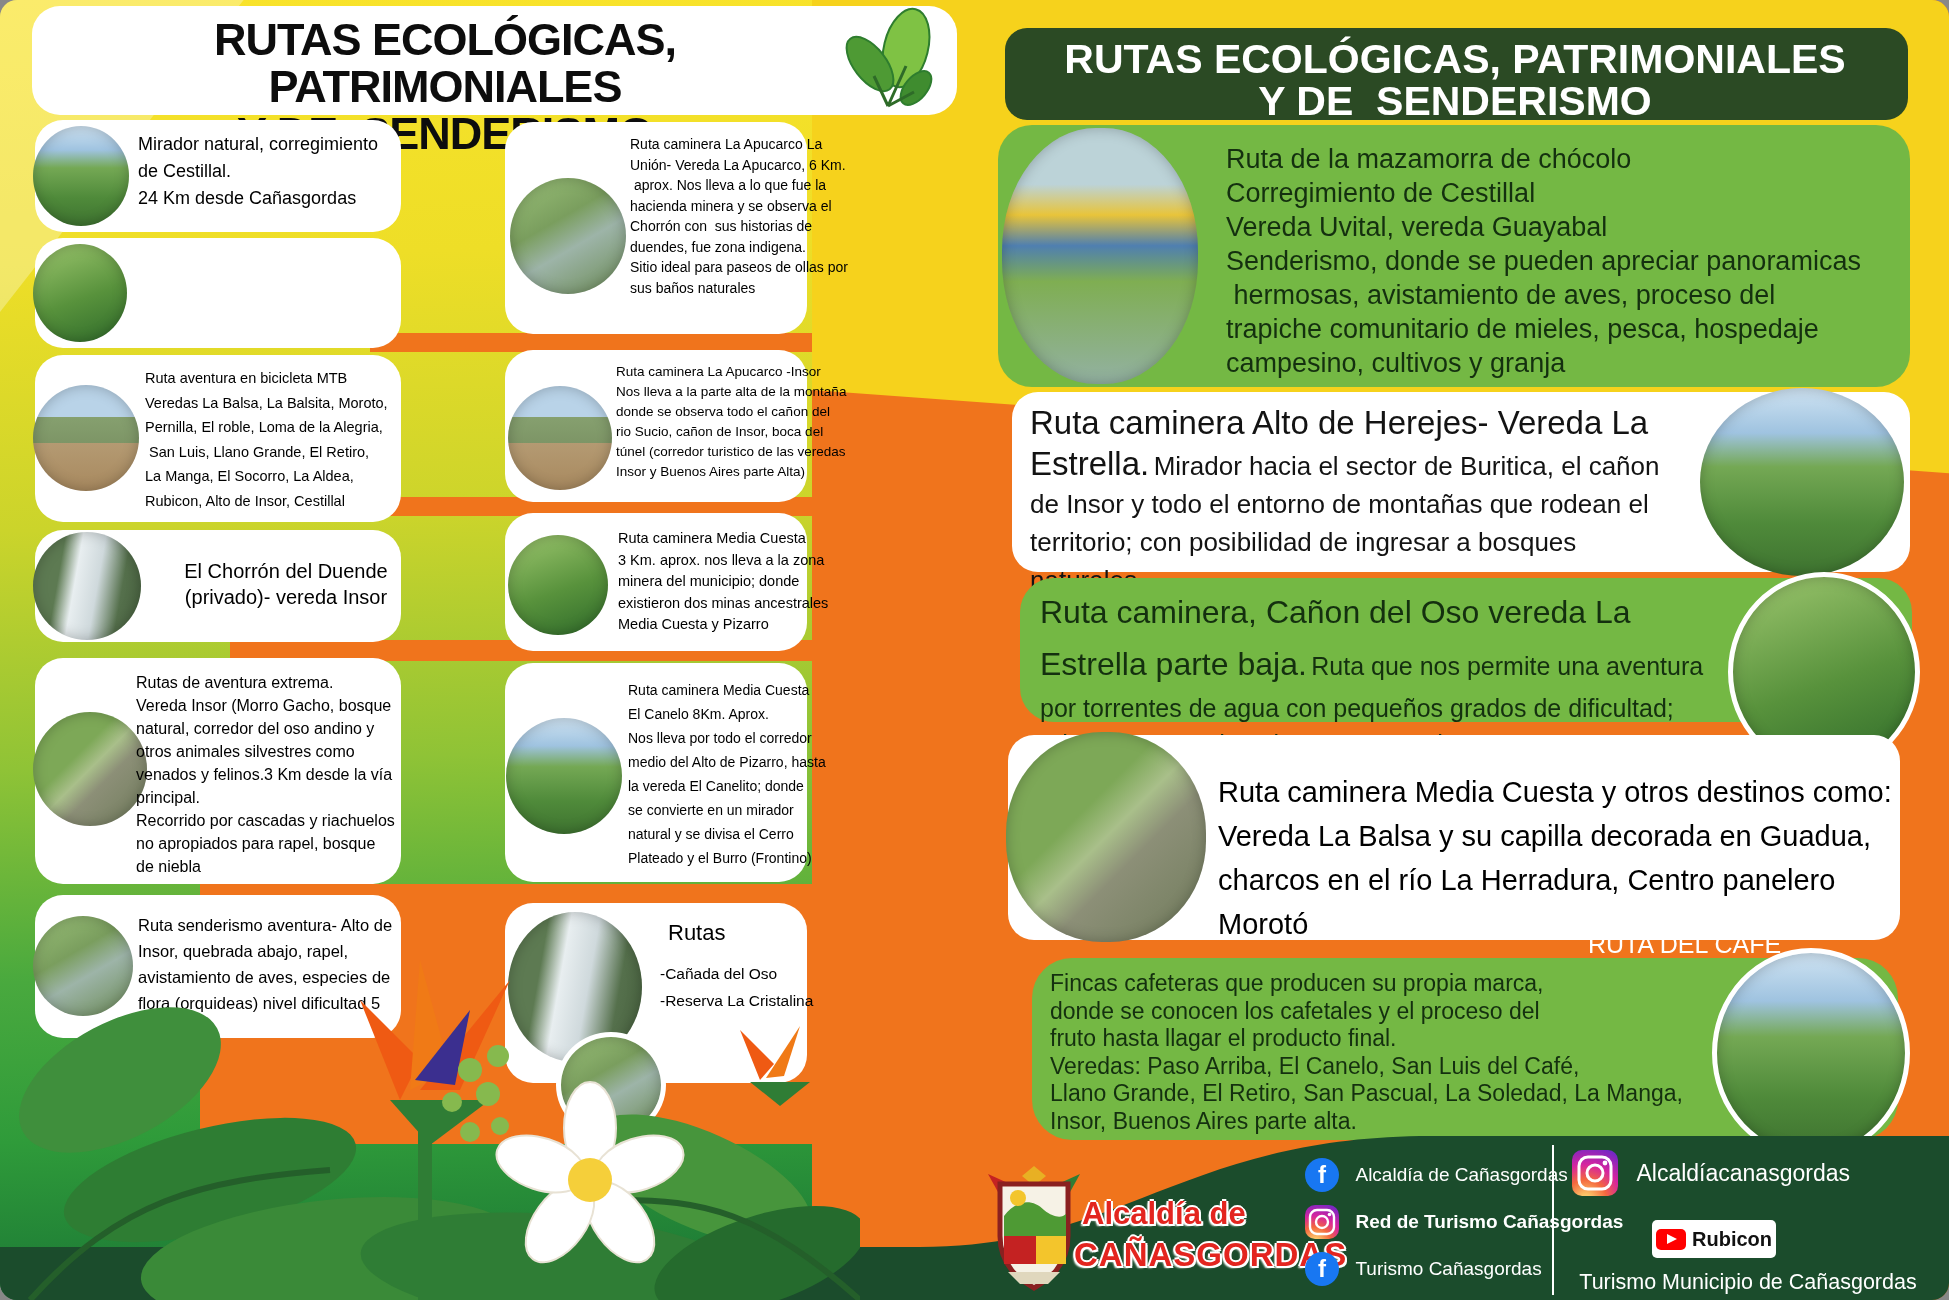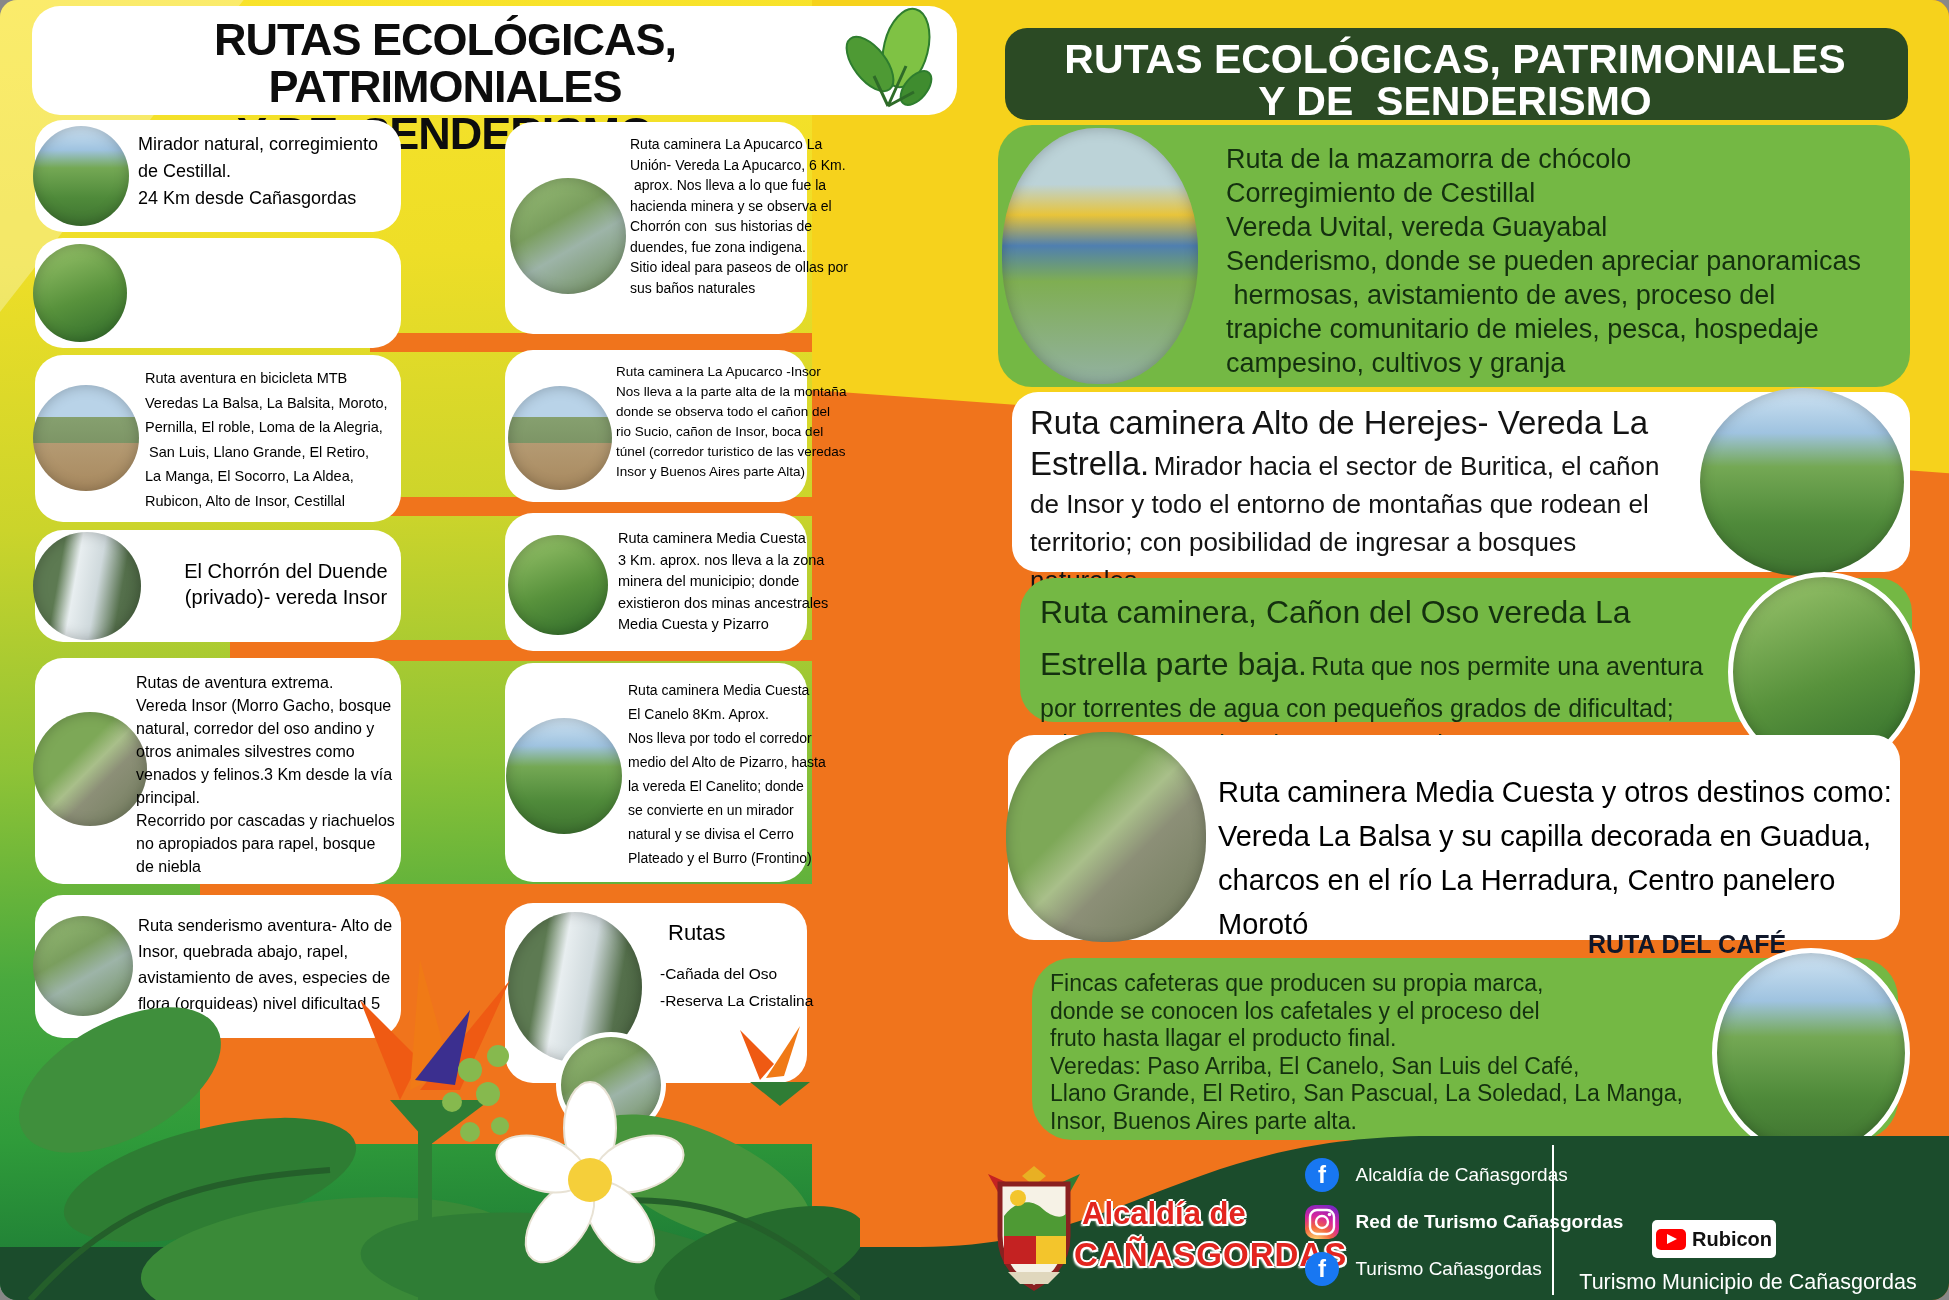--- a/index.html
+++ b/index.html
@@ -152,21 +152,21 @@
   <svg class="abs" style="left:1830px;top:1010px;" width="70" height="50" viewBox="0 0 70 50">
     <g stroke="#9fae9f" stroke-width="2" fill="none">
       <line x1="10" y1="8" x2="40" y2="28"></line>
         <line x1="62" y1="2" x2="40" y2="28"></line>
       <line x1="16" y1="40" x2="40" y2="28"></line>
         <line x1="60" y1="44" x2="40" y2="28"></line>
     </g>
     <line x1="30" y1="20" x2="52" y2="38" stroke="#5c7a4e" stroke-width="3"></line>
   </svg>
 
-  <div class="lines" style="left:1588px;top:930px;font-size:25px;color:#0f172a;font-weight:bold;">RUTA DEL CAFÉ</div>
+  <div class="lines" style="left:1588px;top:930px;font-size:25px;color:#ffffff;">RUTA DEL CAFÉ</div>
   <div class="gcard" style="left:1032px;top:958px;width:866px;height:182px;border-radius:40px;"></div>
   <div class="photo ph-sky ph-ring" style="left:1712px;top:948px;width:188px;height:200px;"></div>
   <div class="lines glines" style="left:1050px;top:970px;font-size:23px;line-height:27.5px;">Fincas cafeteras que producen su propia marca,<br>donde se conocen los cafetales y el proceso del<br>fruto hasta llagar el producto final.<br>Veredas: Paso Arriba, El Canelo, San Luis del Café,<br>Llano Grande, El Retiro, San Pascual, La Soledad, La Manga,<br>Insor, Buenos Aires parte alta.</div>
 
   <svg class="abs" style="left:0;top:0;" width="1949" height="1300" viewBox="0 0 1949 1300">
     <path d="M0,1247 L920,1247 C1120,1247 1180,1140 1420,1136 L1949,1136 L1949,1300 L0,1300 Z" fill="#1B4C2C"></path>
   </svg>
 
   <svg class="abs" style="left:0;top:880px;" width="860" height="420" viewBox="0 0 860 420">
     <g>
@@ -244,20 +244,30 @@
     </span>
     <span class="white" style="font-size:19px;margin-left:12px;vertical-align:middle;font-weight:bold;">Red de Turismo Cañasgordas</span>
   </div>
   <div class="abs" style="left:1305px;top:1252px;">
     <span class="fb-ic" style="width:34px;height:34px;line-height:34px;font-size:24px;vertical-align:middle;">f</span>
     <span class="white" style="font-size:19px;margin-left:12px;vertical-align:middle;">Turismo Cañasgordas</span>
   </div>
 
   <div class="abs" style="left:1552px;top:1145px;width:2px;height:150px;background:#fff;"></div>
 
+  <div class="abs" style="left:1572px;top:1150px;">
+    <span class="ig-ic" style="width:46px;height:46px;vertical-align:middle;position:relative;">
+      <svg width="46" height="46" viewBox="0 0 46 46">
+          <rect x="7" y="7" width="32" height="32" rx="9" fill="none" stroke="#fff" stroke-width="3"></rect>
+          <circle cx="23" cy="23" r="8" fill="none" stroke="#fff" stroke-width="3"></circle>
+          <circle cx="33" cy="13" r="2.4" fill="#fff"></circle>
+        </svg>
+    </span>
+    <span class="white" style="font-size:23px;margin-left:14px;vertical-align:middle;">Alcaldíacanasgordas</span>
+  </div>
   <div class="yt-box" style="left:1652px;top:1220px;width:124px;height:38px;font-size:20px;">
     <span class="yt-play"></span>
     <span>Rubicon</span>
   </div>
   <div class="abs white center" style="left:1560px;top:1268px;width:376px;font-size:21.5px;line-height:28px;">
     <div>Turismo Municipio de Cañasgordas</div>
     <div>Centro de historia de Cañasgordas</div>
   </div>
 
 </div>

